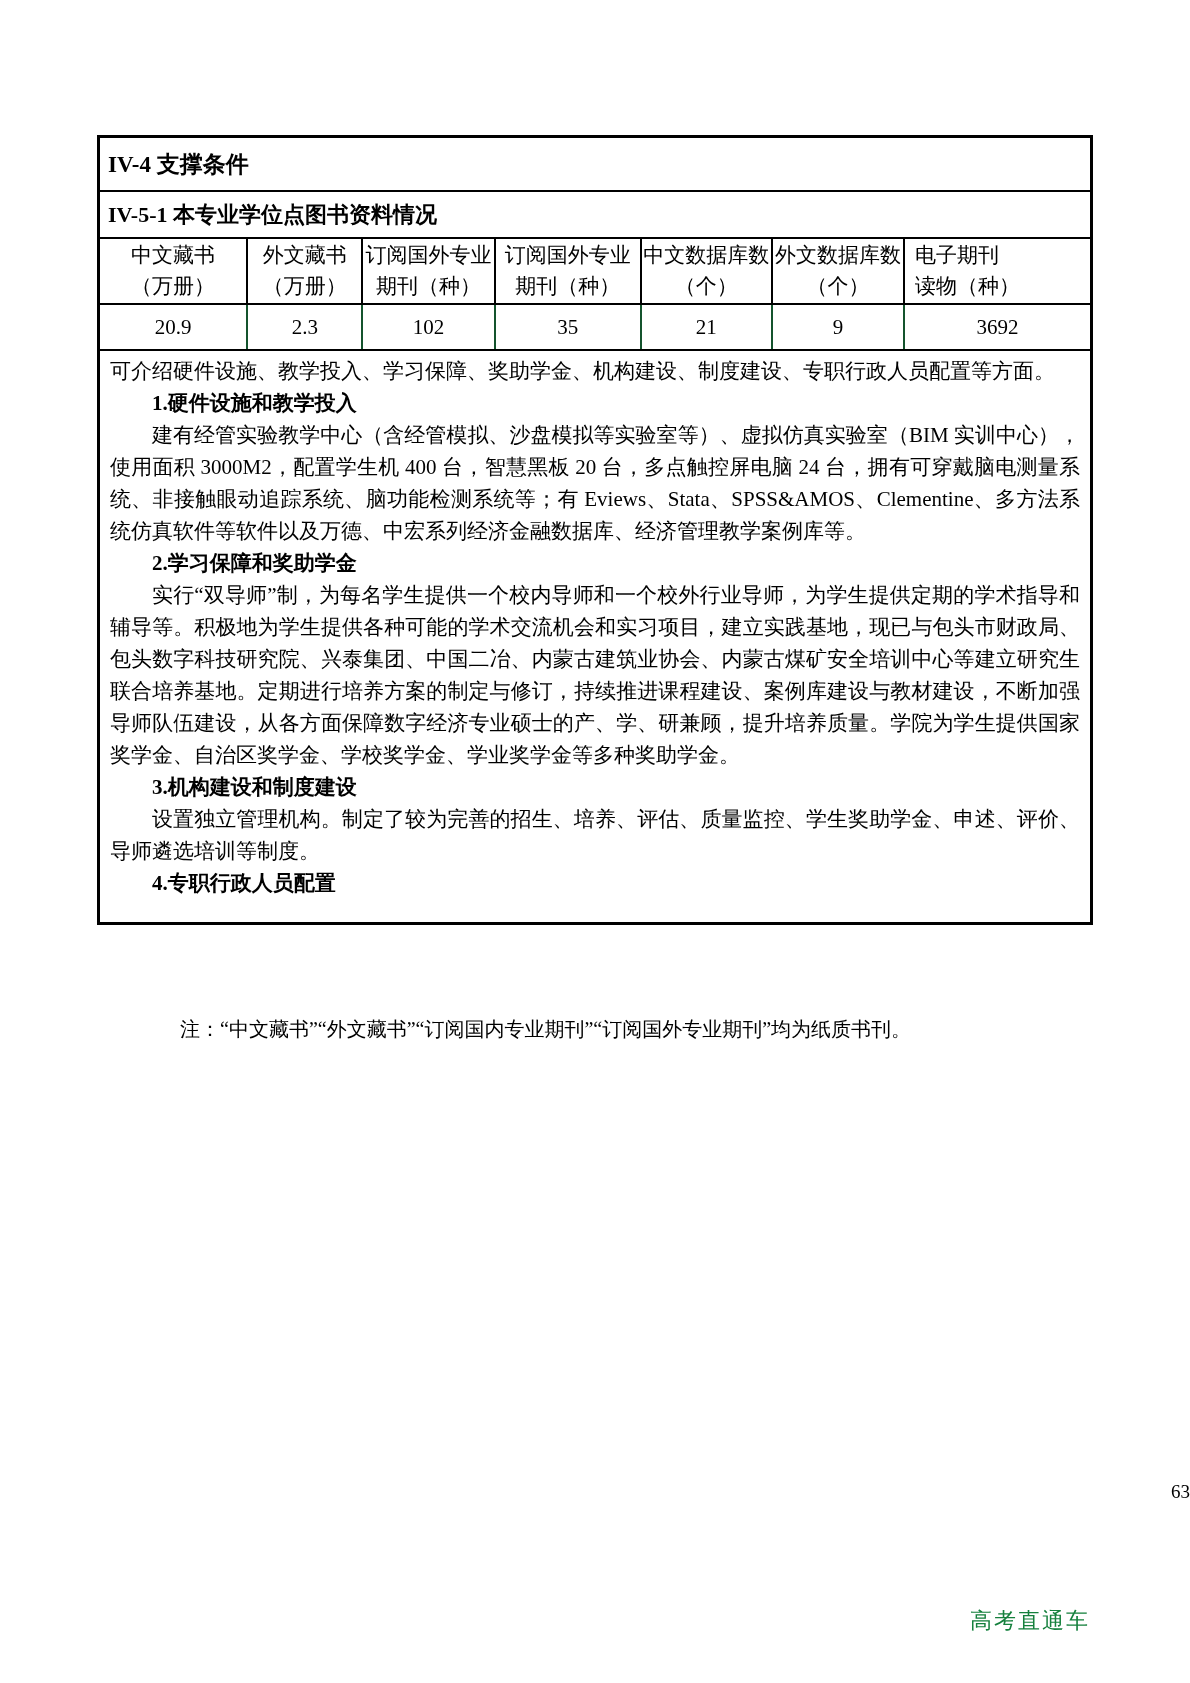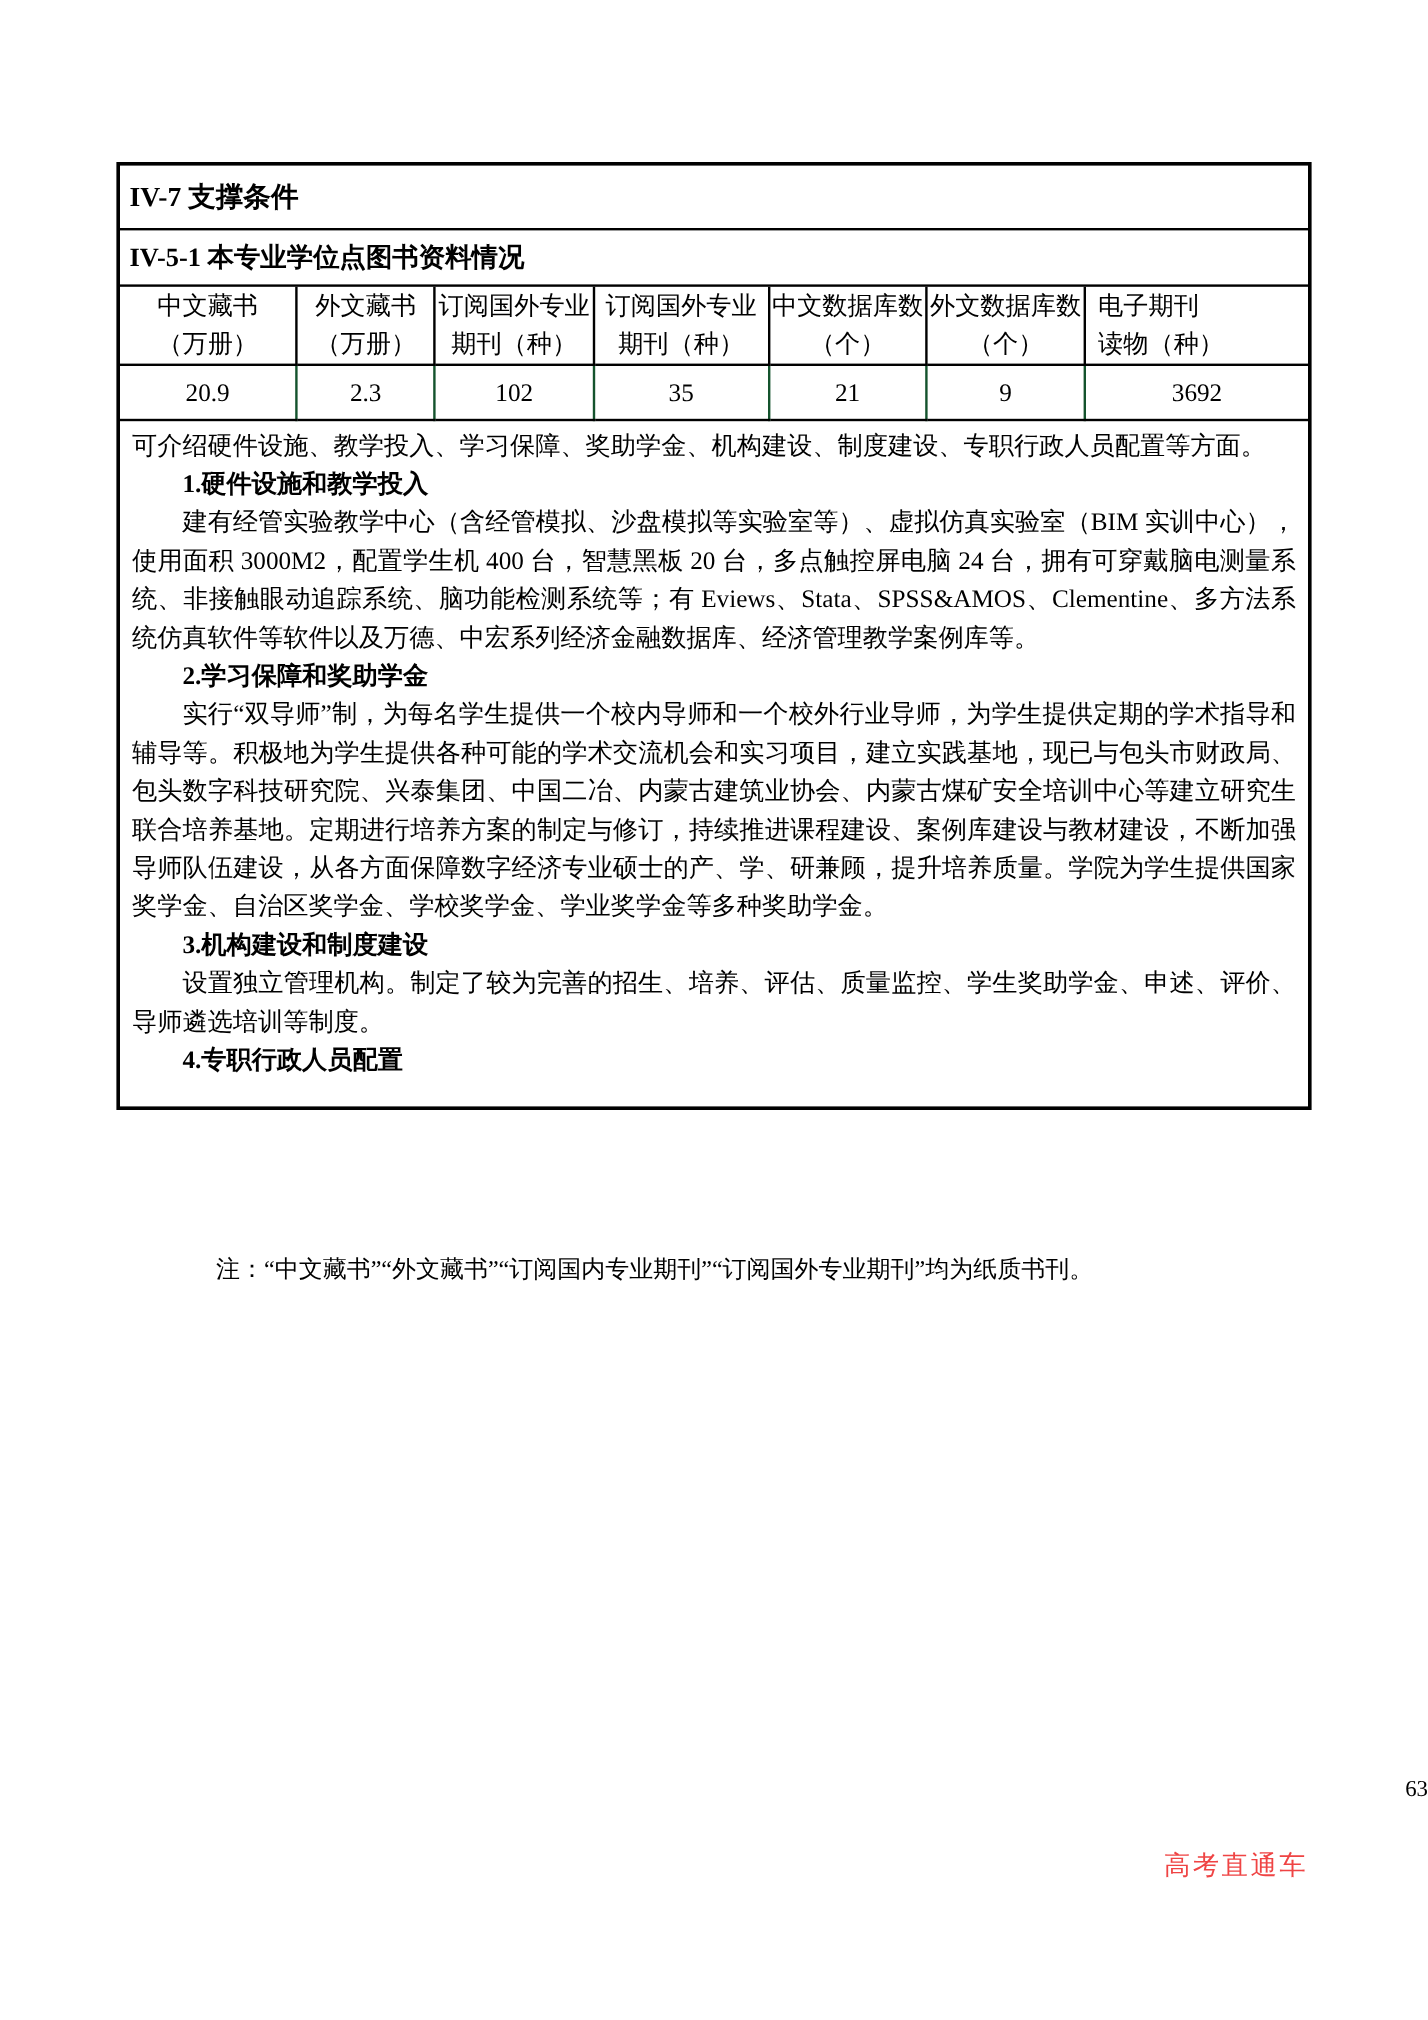--- a/index.html
+++ b/index.html
@@ -66,47 +66,47 @@
     text-align: justify;
     overflow: hidden;
   }
   .para { text-indent: 2em; margin: 0; }
   .para.intro { text-indent: 0; }
   .para.heading { font-weight: bold; }
 
   .note {
     position: absolute;
     left: 180px;
-    top: 1044px;
+    top: 1016px;
     font-size: 20px;
   }
   .page-number {
     position: absolute;
     left: 0;
     top: 1481px;
     width: 100%;
     text-align: right;
     font-size: 19px;
   }
   .watermark {
     position: absolute;
     right: 100px;
-    top: 1540px;
+    top: 1606px;
     font-size: 22px;
-    color: #ef4444;
+    color: #15803d;
     letter-spacing: 2px;
   }
 </style>
 </head>
 <body>
 
 <div class="main-table">
 
   <div class="row title-row">
-    <span class="bold">IV-7 支撑条件</span>
+    <span class="bold">IV-4 支撑条件</span>
   </div>
 
   <div class="row sub-row">
     <span class="bold">IV-5-1 本专业学位点图书资料情况</span>
   </div>
 
   <table class="stats-table">
     <colgroup>
       <col style="width:14.86%">
       <col style="width:11.65%">

